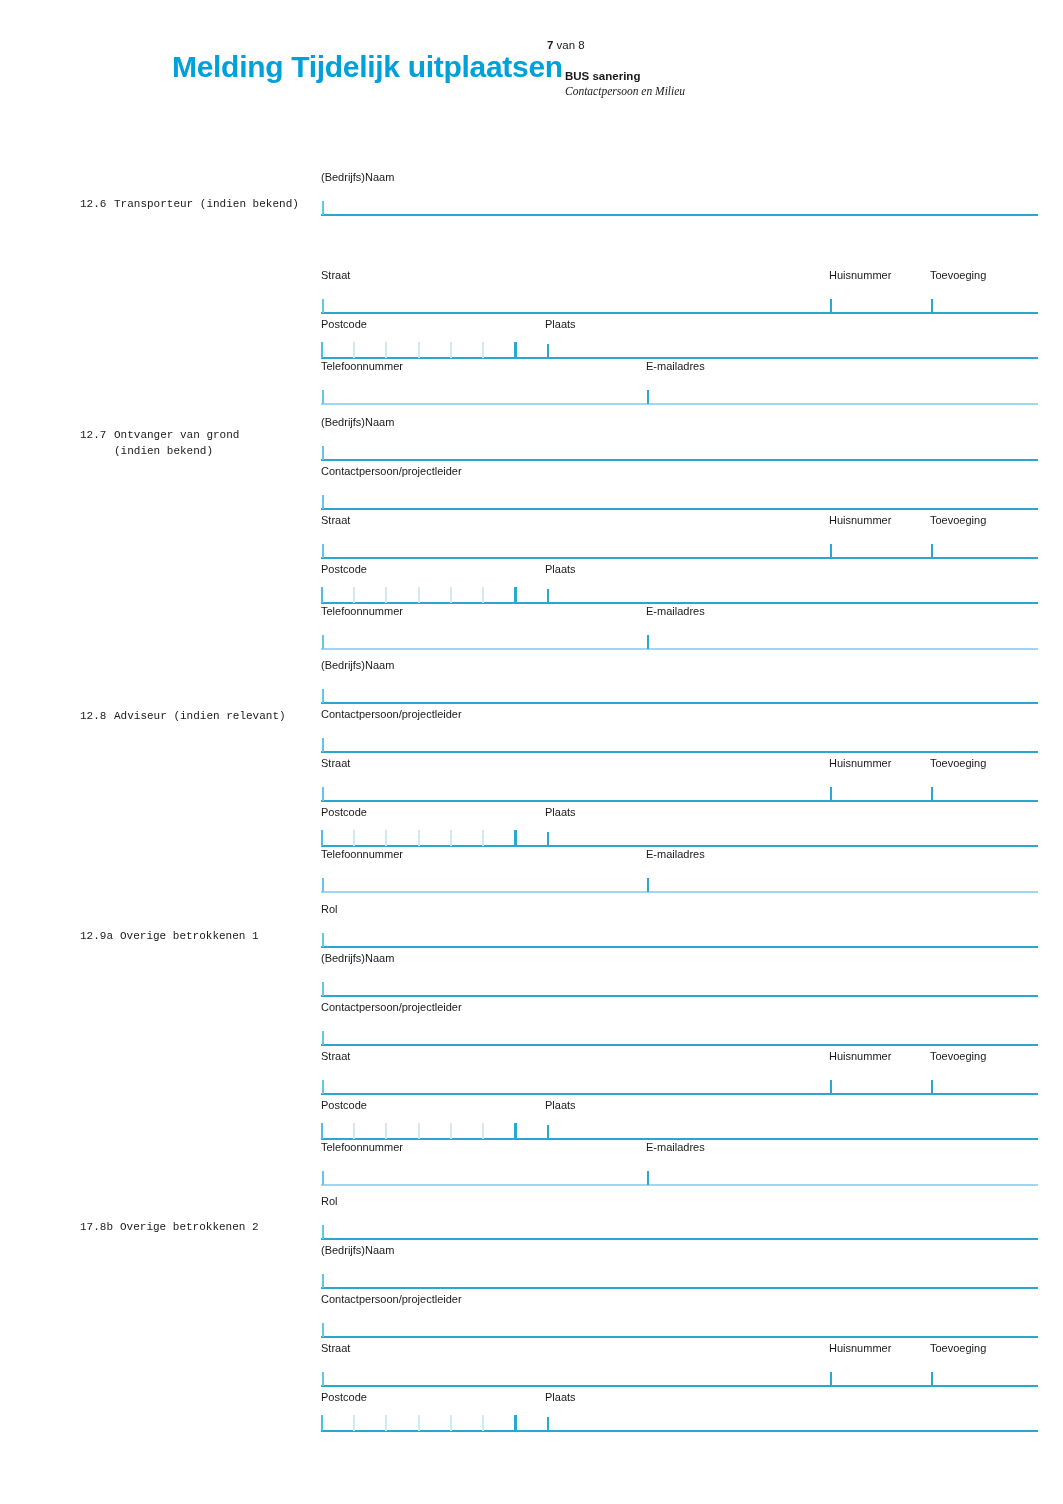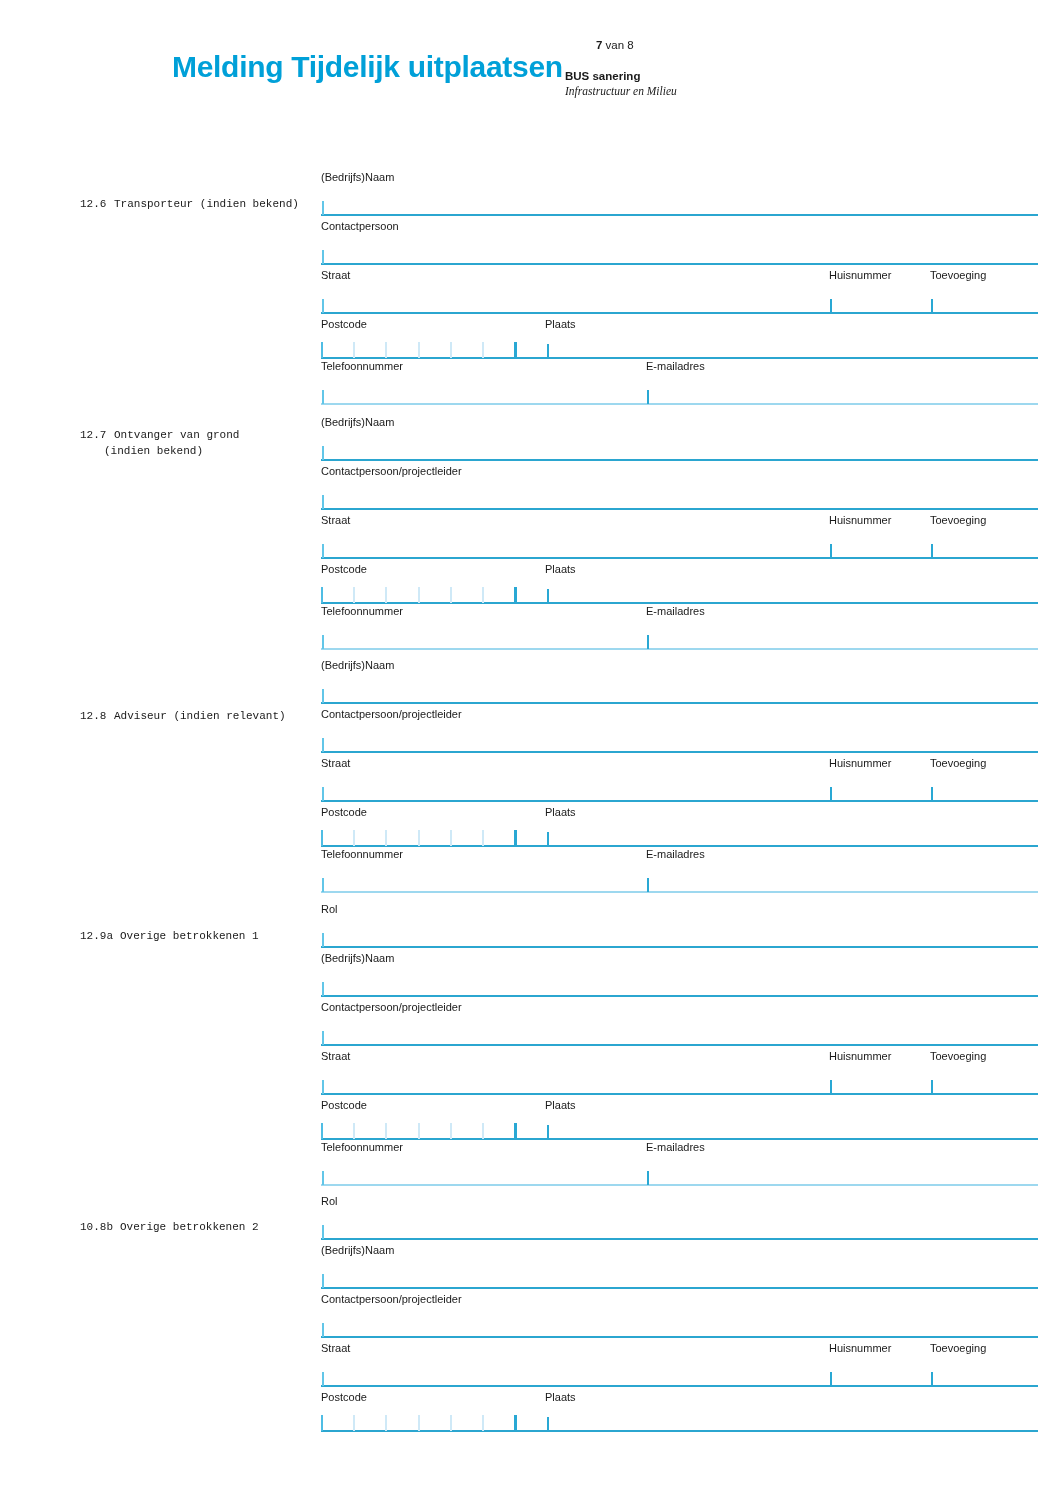--- a/index.html
+++ b/index.html
@@ -32,21 +32,21 @@
     text-align: right;
     font-size: 30px;
     font-weight: bold;
     letter-spacing: -0.3px;
     color: #00a0d8;
     line-height: 1;
     white-space: nowrap;
   }
   #page-indicator {
     position: absolute;
-    left: 596px;
+    left: 547px;
     top: 39px;
     font-size: 11.5px;
     color: #1a1a1a;
     white-space: nowrap;
     text-align: right;
   }
   #page-indicator .num {
     font-weight: bold;
   }
   #brand-name {
@@ -170,34 +170,27 @@
 </head>
 <body>
 
 <div id="header">
   <div id="form-title">Melding Tijdelijk uitplaatsen</div>
   <div id="page-indicator">
     <span class="num">7</span>
     <span>van 8</span>
   </div>
   <div id="brand-name">BUS sanering</div>
-  <div id="brand-sub">Infrastructuur en Milieu</div>
+  <div id="brand-sub">Contactpersoon en Milieu</div>
 </div>
 
 <div id="form-body">
     <div class="section-label" style="top: 196px;"><span class="sec-num">12.6</span><span class="sec-text">Transporteur (indien bekend)</span></div>
     <div class="field-row" style="top: 170px;">
       <div class="field-caption" style="left: 0px;">(Bedrijfs)Naam</div>
-      <div class="input-band">
-        <div class="input-line"></div>
-        <div class="tick" style="left: 1px;"></div>
-      </div>
-    </div>
-    <div class="field-row" style="top: 219px;">
-      <div class="field-caption" style="left: 0px;">Contactpersoon</div>
       <div class="input-band">
         <div class="input-line"></div>
         <div class="tick" style="left: 1px;"></div>
       </div>
     </div>
     <div class="field-row" style="top: 268px;">
       <div class="field-caption" style="left: 0px;">Straat</div>
       <div class="field-caption" style="left: 508px;">Huisnummer</div>
       <div class="field-caption" style="left: 609px;">Toevoeging</div>
       <div class="input-band">
@@ -226,21 +219,21 @@
     </div>
     <div class="field-row" style="top: 359px;">
       <div class="field-caption" style="left: 0px;">Telefoonnummer</div>
       <div class="field-caption" style="left: 325px;">E-mailadres</div>
       <div class="input-band">
         <div class="input-line light"></div>
         <div class="tick" style="left: 1px;"></div>
         <div class="tick strong" style="left: 326px;"></div>
       </div>
     </div>
-    <div class="section-label" style="top: 427px;"><span class="sec-num">12.7</span><span class="sec-text">Ontvanger van grond</span><div style="margin-left: 24px;">(indien bekend)</div></div>
+    <div class="section-label" style="top: 427px;"><span class="sec-num">12.7</span><span class="sec-text">Ontvanger van grond</span><div style="margin-left: 34px;">(indien bekend)</div></div>
     <div class="field-row" style="top: 415px;">
       <div class="field-caption" style="left: 0px;">(Bedrijfs)Naam</div>
       <div class="input-band">
         <div class="input-line"></div>
         <div class="tick" style="left: 1px;"></div>
       </div>
     </div>
     <div class="field-row" style="top: 464px;">
       <div class="field-caption" style="left: 0px;">Contactpersoon/projectleider</div>
       <div class="input-band">
@@ -389,21 +382,21 @@
     </div>
     <div class="field-row" style="top: 1140px;">
       <div class="field-caption" style="left: 0px;">Telefoonnummer</div>
       <div class="field-caption" style="left: 325px;">E-mailadres</div>
       <div class="input-band">
         <div class="input-line light"></div>
         <div class="tick" style="left: 1px;"></div>
         <div class="tick strong" style="left: 326px;"></div>
       </div>
     </div>
-    <div class="section-label indent-wide" style="top: 1219px;"><span class="sec-num">10.8b</span><span class="sec-text">Overige betrokkenen 2</span></div>
+    <div class="section-label indent-wide" style="top: 1219px;"><span class="sec-num">17.8b</span><span class="sec-text">Overige betrokkenen 2</span></div>
     <div class="field-row" style="top: 1194px;">
       <div class="field-caption" style="left: 0px;">Rol</div>
       <div class="input-band">
         <div class="input-line"></div>
         <div class="tick" style="left: 1px;"></div>
       </div>
     </div>
     <div class="field-row" style="top: 1243px;">
       <div class="field-caption" style="left: 0px;">(Bedrijfs)Naam</div>
       <div class="input-band">

